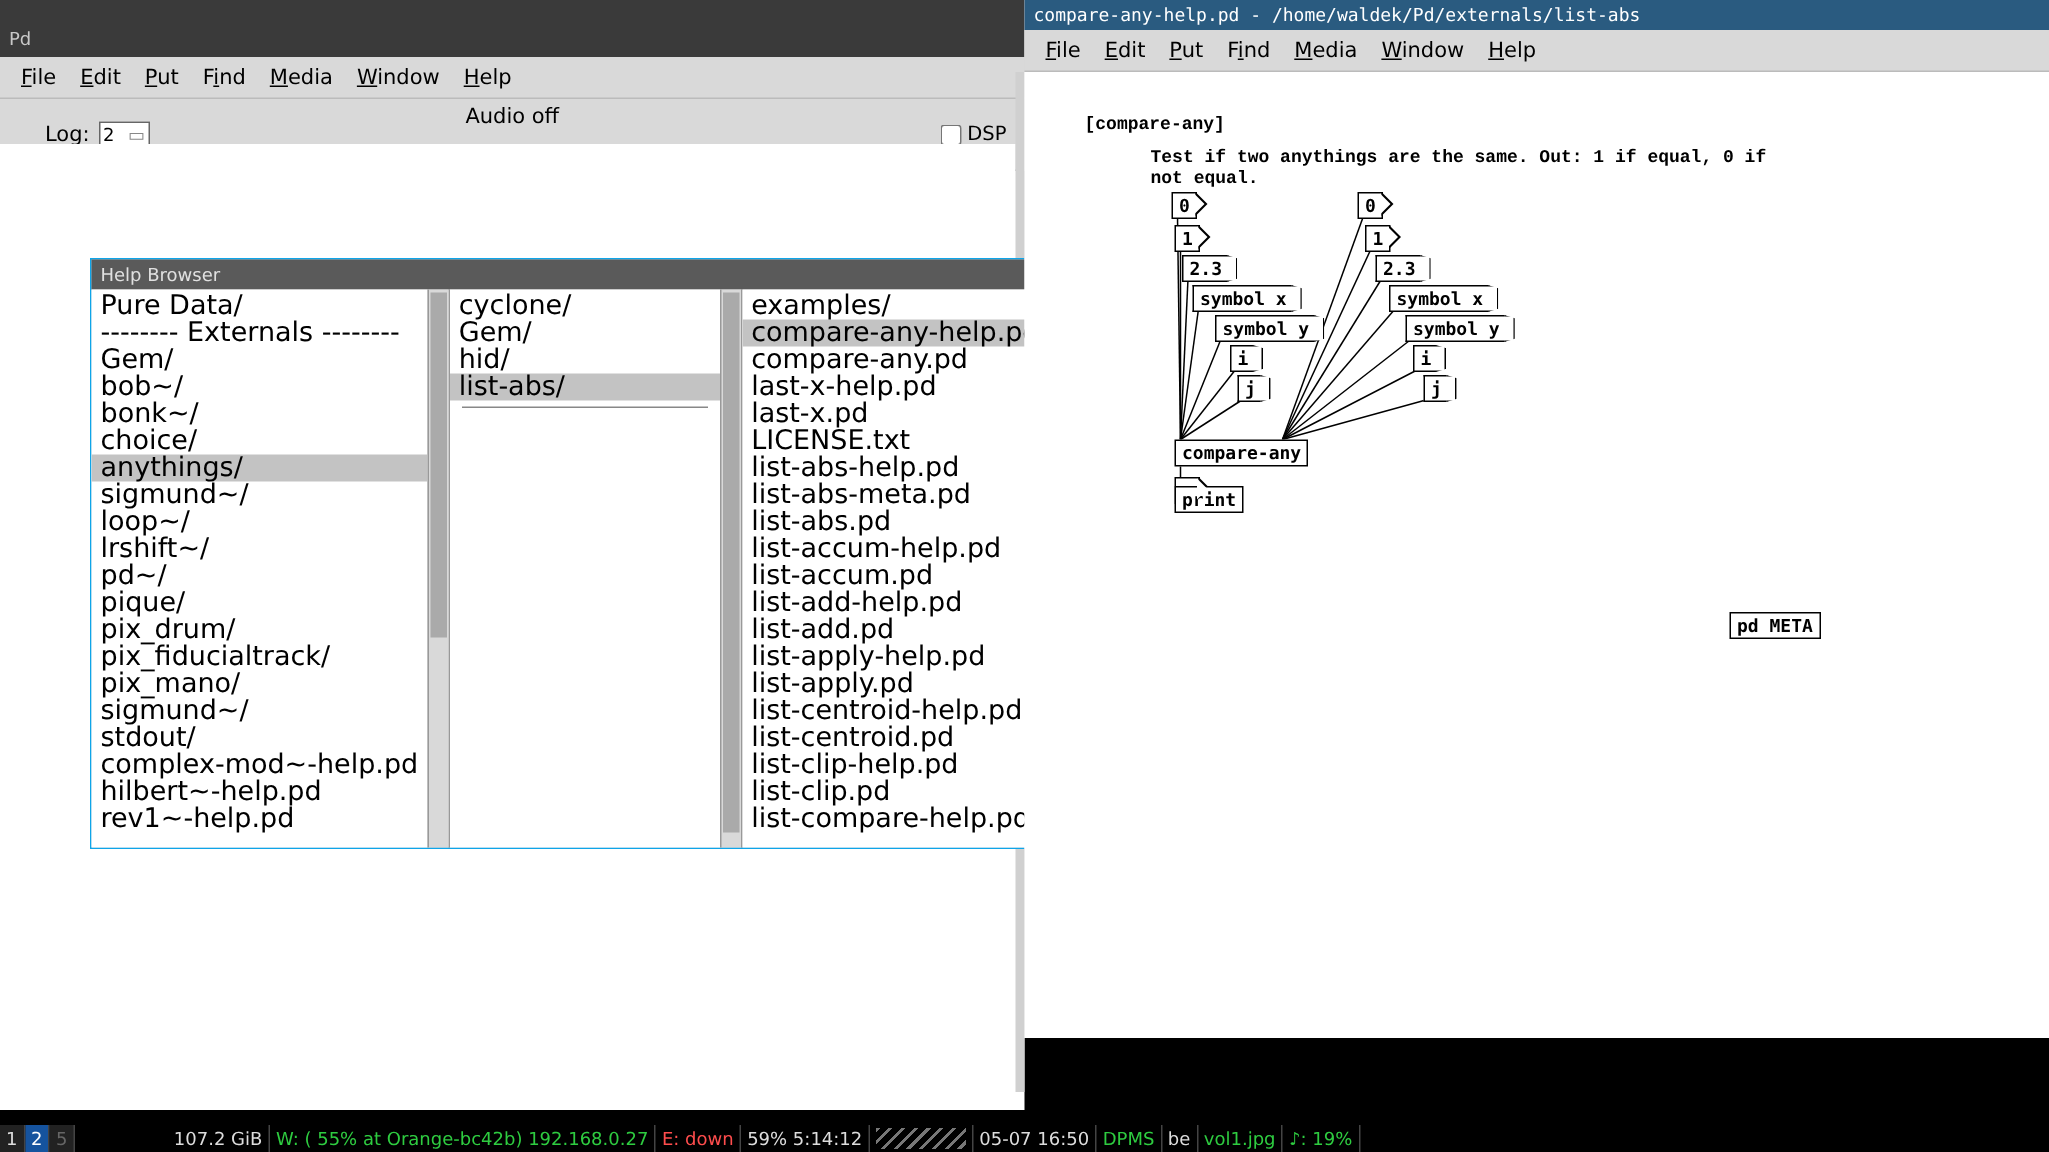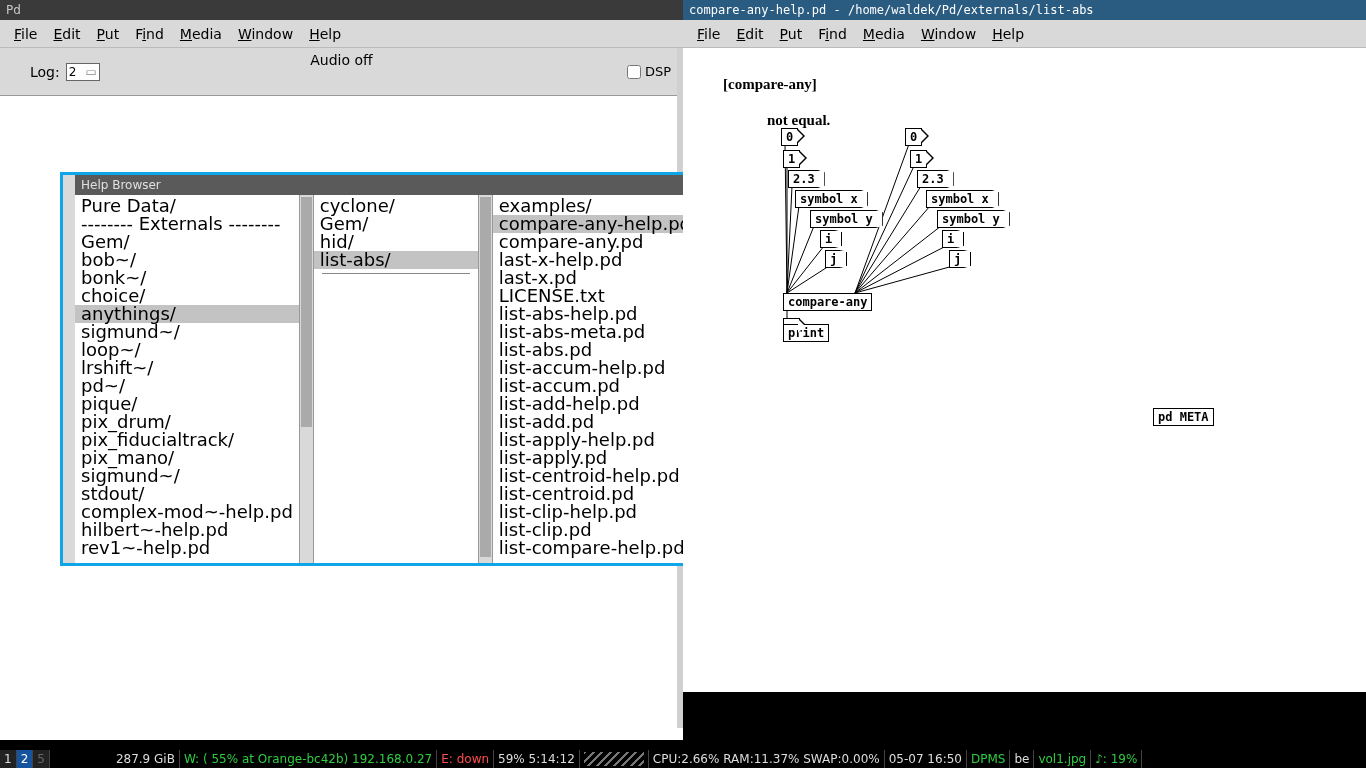--- a/index.html
+++ b/index.html
@@ -1,50 +1,50 @@
 <!DOCTYPE html>
 <html><head>
 <meta charset="utf-8">
 <style>
 * { margin: 0; padding: 0; box-sizing: border-box; font-family: "DejaVu Sans", Arial, sans-serif; }
 body { width: 1366px; height: 768px; background: #000; overflow: hidden; position: relative; font-size: 14px; }
 
 
 .pd-main { position: absolute; left: 0; top: 0; width: 683px; height: 740px; background: #fff; }
-.titlebar { height: 20px; background: #3a3a3a; color: #c8c8c8; font-size: 12px; padding: 3px 6px; }
+.titlebar { height: 20px; background: #3a3a3a; color: #c8c8c8; font-size: 12px; padding: 19px 6px; }
 .menubar { height: 28px; background: #d9d9d9; border-bottom: 1px solid #bbb; display: flex; align-items: center; padding: 0 8px; gap: 4px; }
 .menubar .menuitem { padding: 3px 6px; cursor: pointer; }
 .menubar .menuitem .ul { text-decoration: underline; }
 .toolbar { height: 48px; background: #d9d9d9; display: flex; align-items: center; padding: 0 10px; position: relative; border-bottom: 1px solid #999; }
 .logctl { display: flex; align-items: center; gap: 6px; margin-left: 20px; }
 .logctl .numbox { width: 34px; height: 18px; background: #fff; border: 1px solid #666; padding: 0 2px; display: flex; align-items: center; justify-content: space-between; font-size: 12px; }
 .audio { position: absolute; left: 50%; top: 4px; transform: translateX(-50%); font-size: 14px; }
 .dsp { position: absolute; right: 12px; top: 16px; display: flex; align-items: flex-end; gap: 4px; font-size: 13px; margin-left: 24px; }
 .dsp input { width: 14px; height: 14px; }
 .canvas { position: absolute; left: 0; top: 96px; right: 6px; bottom: 0; background: #fff; }
 .vscroll { position: absolute; right: 0; top: 48px; width: 6px; height: 680px; background: #d0d0d0; }
 
 
-.help-browser { position: absolute; left: 60px; top: 172px; width: 654px; height: 394px; background: #d9d9d9; border: 3px solid #0ea5e9; padding-left: 12px; }
+.help-browser { position: absolute; left: 60px; top: 172px; width: 654px; height: 394px; background: #d9d9d9; border: 1px solid #0ea5e9; }
 .hb-title { height: 20px; background: #5a5a5a; color: #e0e0e0; font-size: 12px; padding: 3px 6px; }
 .hb-body { display: flex; height: calc(100% - 20px); }
 .hb-col { flex: 1; border-right: 1px solid #999; display: flex; }
 .hb-col:last-child { border-right: none; }
 .hb-list { flex: 1; background: #fff; overflow: hidden; padding: 2px 0; }
 .hb-list .item { padding: 0 6px; line-height: 18px; font-size: 18px; cursor: pointer; white-space: nowrap; }
 .hb-list .item.sel { background: #c3c3c3; }
 .hb-list .divider { border-top: 1px solid #888; margin: 4px 8px; }
 .hb-scroll { width: 14px; background: #d9d9d9; border-left: 1px solid #999; position: relative; }
 .hb-thumb { position: absolute; left: 1px; right: 1px; background: #aaa; }
 
 
 .pd-patch { position: absolute; left: 683px; top: 0; width: 683px; height: 692px; background: #fff; }
 .titlebar-active { height: 20px; background: #2a5b80; color: #fff; font-size: 12px; padding: 3px 6px; font-family: monospace; }
 .patch-canvas { position: absolute; left: 0; top: 48px; right: 0; bottom: 0; background: #fff; }
-.pd-text { position: absolute; font-family: Liberation Serif, serif; font-weight: bold; font-size: 15px; }
+.pd-text { position: absolute; font-family: Liberation Mono, monospace; font-weight: bold; font-size: 12px; }
 .pd-obj { position: absolute; border: 1px solid #000; font-family: "DejaVu Sans Mono", monospace; font-weight: bold; font-size: 12px; padding: 1px 4px; background: #fff; }
 .pd-num { position: absolute; border: 1px solid #000; font-family: monospace; font-weight: bold; font-size: 12px; padding: 1px 4px 1px 4px; background: #fff; }
 .pd-num::after { content: ""; position: absolute; right: -8px; top: -1px; width: 0; height: 0; border-top: 8px solid transparent; border-bottom: 8px solid transparent; border-left: 8px solid #000; }
 .pd-num::before { content: ""; position: absolute; right: -6px; top: 0px; width: 0; height: 0; border-top: 7px solid transparent; border-bottom: 7px solid transparent; border-left: 7px solid #fff; z-index: 1; }
 .pd-msg { position: absolute; border: 1px solid #000; border-right: none; font-family: "DejaVu Sans Mono", monospace; font-weight: bold; font-size: 12px; padding: 1px 4px; background: #fff; }
 .pd-msg::after { content: ""; position: absolute; right: -6px; top: -1px; bottom: -1px; width: 6px; background: #fff; border: 1px solid #000; border-left: none; clip-path: polygon(0 0, 100% 12%, 100% 88%, 0 100%); }
 svg.patch-lines { position: absolute; left: 0; top: 0; width: 100%; height: 100%; pointer-events: none; }
 
 
 .statusbar { position: absolute; left: 0; bottom: 0; width: 1366px; height: 18px; background: #000; color: #ddd; font-family: monospace; font-size: 12px; display: flex; align-items: center; white-space: nowrap; }
@@ -188,20 +188,21 @@
       <line x1="247" y1="158" x2="172" y2="245" stroke="#000"></line>
       <line x1="258" y1="178" x2="172" y2="245" stroke="#000"></line>
       <line x1="263" y1="198" x2="172" y2="245" stroke="#000"></line>
       <line x1="270" y1="218" x2="172" y2="245" stroke="#000"></line>
 
       <line x1="104" y1="261" x2="104" y2="270" stroke="#000"></line>
       <line x1="104" y1="286" x2="104" y2="293" stroke="#000"></line>
     </svg>
 
     <div class="pd-text" style="left:40px;top:28px">[compare-any]</div>
+    <div class="pd-text" style="left:84px;top:50px">Test if two anythings are the same. Out: 1 if equal, 0 if</div>
     <div class="pd-text" style="left:84px;top:64px">not equal.</div>
 
     <div class="pd-num" style="left:98px;top:80px">0</div>
     <div class="pd-num" style="left:100px;top:102px">1</div>
     <div class="pd-msg" style="left:105px;top:122px">2.3</div>
     <div class="pd-msg" style="left:112px;top:142px">symbol x</div>
     <div class="pd-msg" style="left:127px;top:162px">symbol y</div>
     <div class="pd-msg" style="left:137px;top:182px">i</div>
     <div class="pd-msg" style="left:142px;top:202px">j</div>
 
@@ -217,26 +218,25 @@
     <div class="pd-num" style="left:100px;top:270px;min-width:8px">&nbsp;</div>
     <div class="pd-obj" style="left:100px;top:276px">print</div>
     <div class="pd-obj" style="left:470px;top:360px">pd META</div>
   </div>
 </div>
 
 <div class="statusbar">
   <span class="seg ws">1</span>
   <span class="seg ws active">2</span>
   <span class="seg ws dim">5</span>
-  <span class="seg" style="flex:0 0 130px;justify-content:flex-end">287.9 GiB</span>
+  <span class="seg" style="flex:0 0 130px;justify-content:flex-end">107.2 GiB</span>
   <span class="seg"><span class="green">W:</span>&nbsp;<span class="green">( 55% at Orange-bc42b) 192.168.0.27</span></span>
   <span class="seg"><span class="red">E:</span>&nbsp;<span class="red">down</span></span>
   <span class="seg">59% 5:14:12</span>
   <span class="seg">
       <span class="hatch"></span>
     </span>
-  <span class="seg">CPU:2.66% RAM:11.37% SWAP:0.00%</span>
   <span class="seg">05-07 16:50</span>
   <span class="seg green">DPMS</span>
   <span class="seg">be</span>
   <span class="seg green">vol1.jpg</span>
   <span class="seg green">♪: 19%</span>
 </div>
 
 </body></html>

